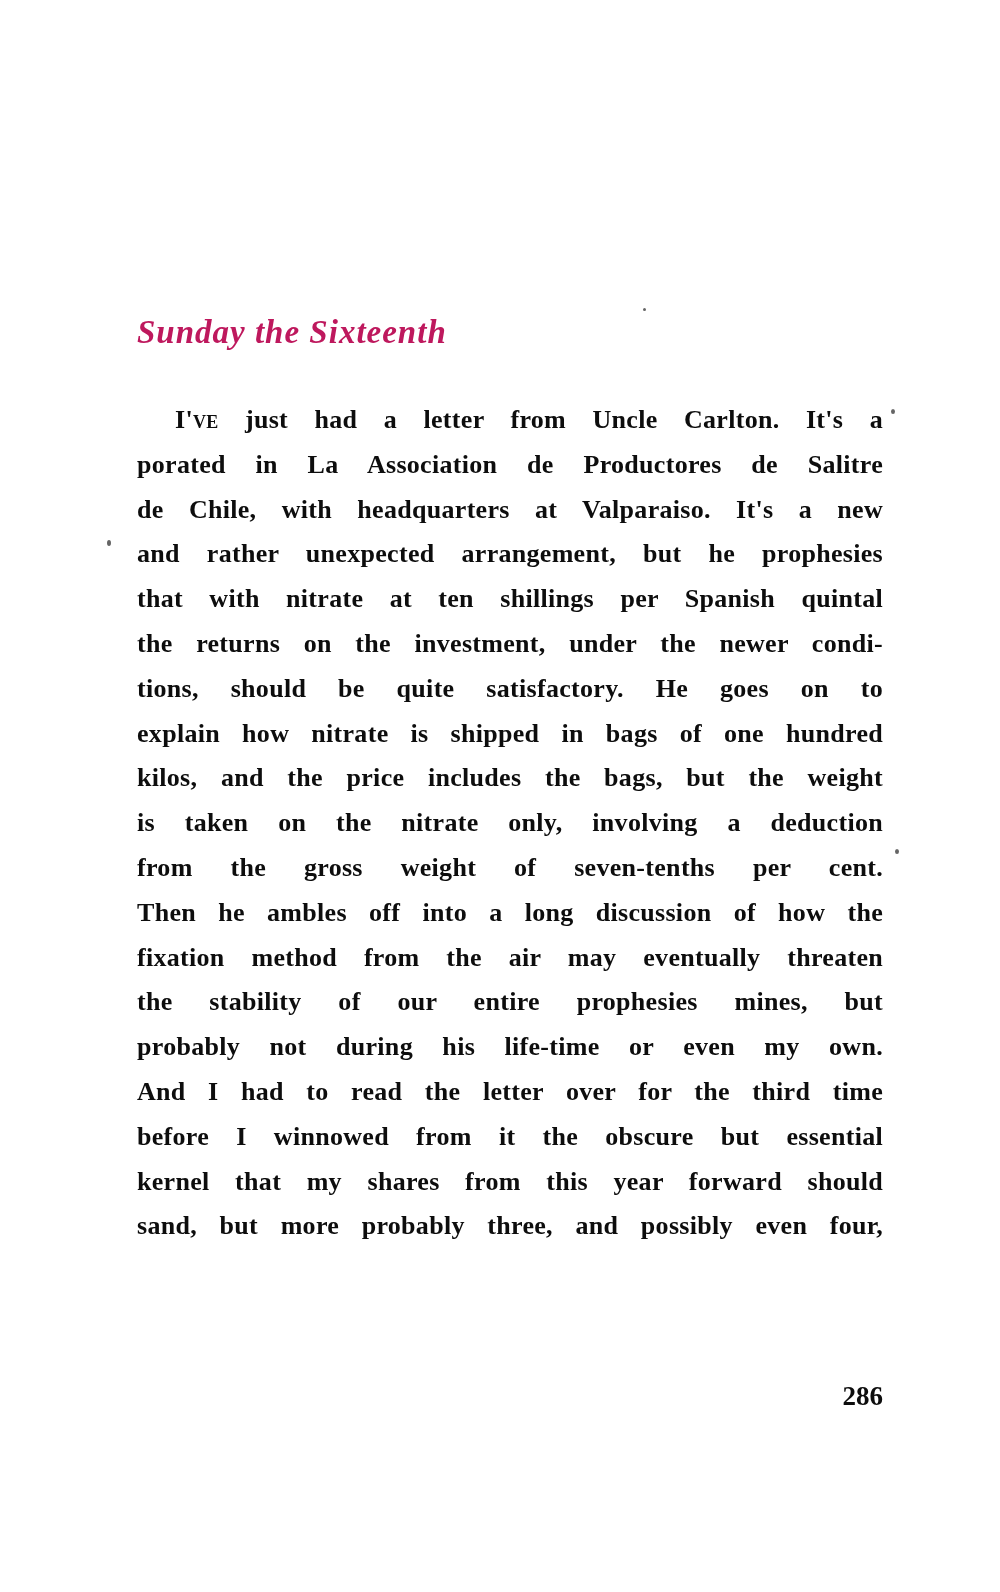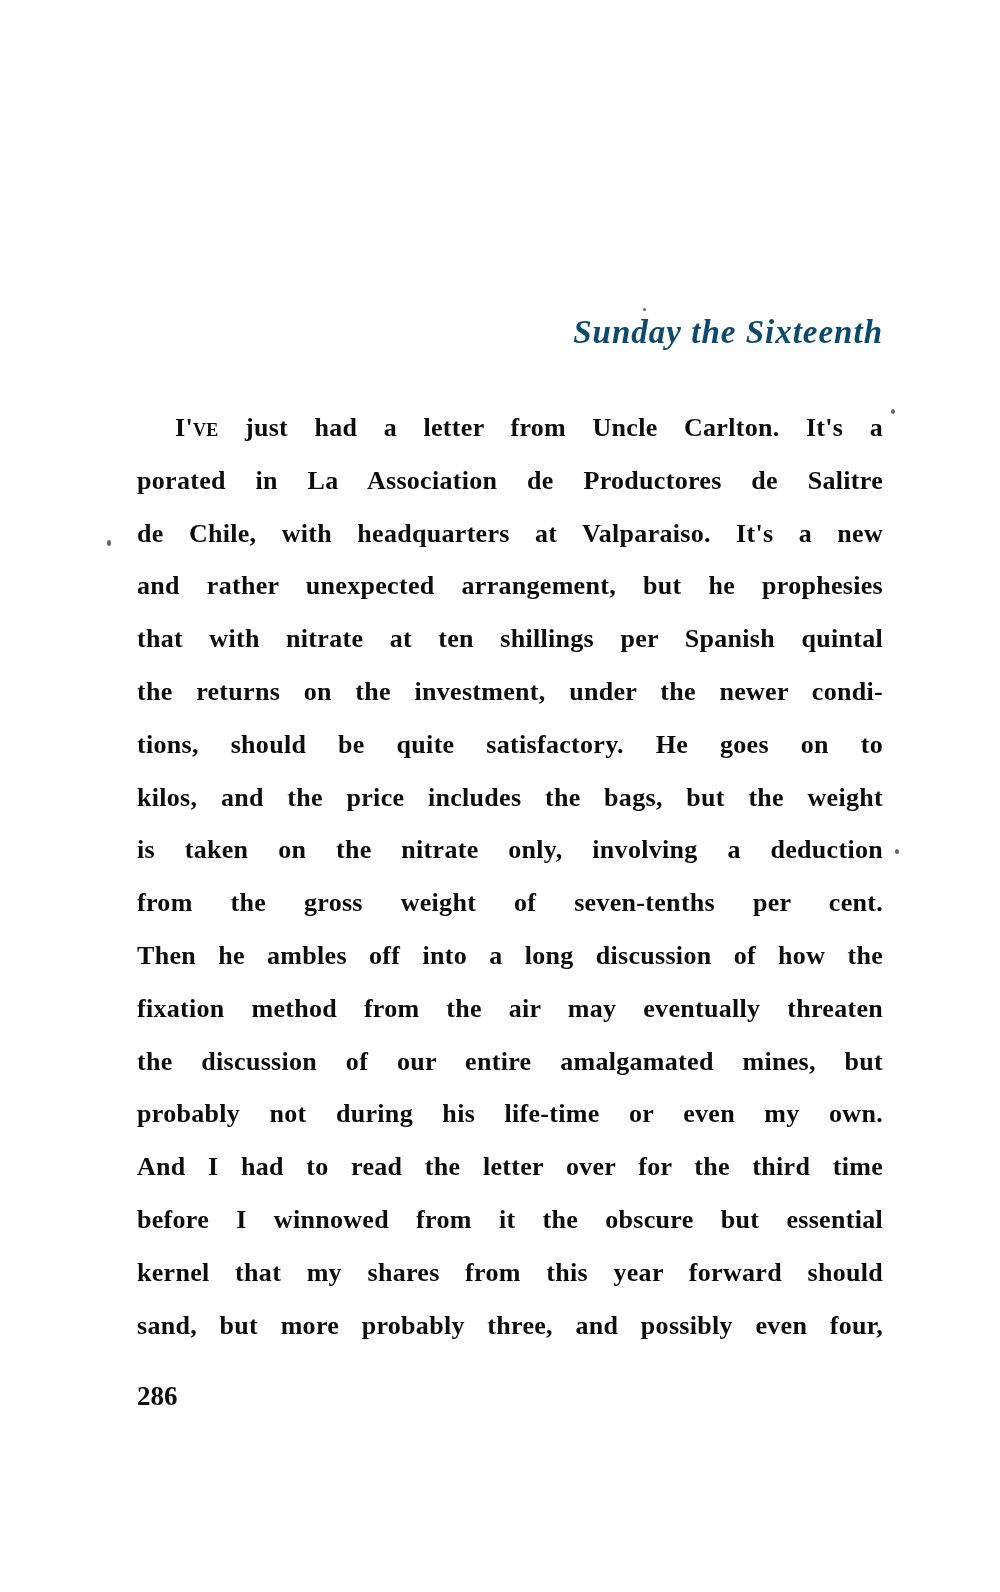--- a/index.html
+++ b/index.html
@@ -15,60 +15,59 @@
     overflow: hidden;
     font-family: "Liberation Serif", "DejaVu Serif", serif;
     color: #0d0d0d;
   }
   .heading {
     position: absolute;
     top: 314px;
     left: 137px;
     width: 746px;
     margin: 0;
-    text-align: right;
+    text-align: left;
     font-size: 33px;
     font-style: italic;
     font-weight: bold;
     letter-spacing: 1px;
-    color: #0c4a6e;
+    color: #be185d;
   }
   .body-text {
     position: absolute;
     top: 398px;
     left: 137px;
     width: 746px;
     font-size: 26px;
     font-weight: bold;
     line-height: 44.8px;
     letter-spacing: 0.3px;
     color: #0d0d0d;
   }
   .line {
     text-align: justify;
     text-align-last: justify;
     height: 44.8px;
     overflow: visible;
     white-space: normal;
-    margin-top: 8px;
   }
   .line:first-child {
     text-indent: 38px;
   }
   .italic {
   }
   .smallcaps {
     font-variant: small-caps;
   }
   .page-number {
     position: absolute;
     top: 1381px;
     left: 137px;
     width: 746px;
-    text-align: left;
+    text-align: right;
     font-size: 27px;
     font-weight: bold;
     color: #0d0d0d;
   }
   .speck {
     position: absolute;
     background: #4a4a4a;
     border-radius: 50%;
     opacity: 0.85;
   }
@@ -83,26 +82,27 @@
 <div class="page">
   <h1 class="heading">Sunday the Sixteenth</h1>
   <div class="body-text">
       <div class="line"><span class="smallcaps">I've</span><span> just had a letter from Uncle Carlton.  It's a</span></div>
       <div class="line"><span>porated in </span><span class="italic">La Association de Productores de Salitre</span></div>
       <div class="line"><span class="italic">de Chile,</span><span> with headquarters at Valparaiso.  It's a new</span></div>
       <div class="line"><span>and rather unexpected arrangement, but he prophesies</span></div>
       <div class="line"><span>that with nitrate at ten shillings per Spanish quintal</span></div>
       <div class="line"><span>the returns on the investment, under the newer condi-</span></div>
       <div class="line"><span>tions, should be quite satisfactory.  He goes on to</span></div>
+      <div class="line"><span>explain how nitrate is shipped in bags of one hundred</span></div>
       <div class="line"><span>kilos, and the price includes the bags, but the weight</span></div>
       <div class="line"><span>is taken on the nitrate only, involving a deduction</span></div>
       <div class="line"><span>from the gross weight of seven-tenths per cent.</span></div>
       <div class="line"><span>Then he ambles off into a long discussion of how the</span></div>
       <div class="line"><span>fixation method from the air may eventually threaten</span></div>
-      <div class="line"><span>the discussion of our entire amalgamated mines, but</span></div>
+      <div class="line"><span>the stability of our entire prophesies mines, but</span></div>
       <div class="line"><span>probably not during his life-time or even my own.</span></div>
       <div class="line"><span>And I had to read the letter over for the third time</span></div>
       <div class="line"><span>before I winnowed from it the obscure but essential</span></div>
       <div class="line"><span>kernel that my shares from this year forward should</span></div>
       <div class="line"><span>sand, but more probably three, and possibly even four,</span></div>
     </div>
   <div class="page-number">286</div>
   <div class="speck s1"></div>
   <div class="speck s2"></div>
   <div class="speck s3"></div>

